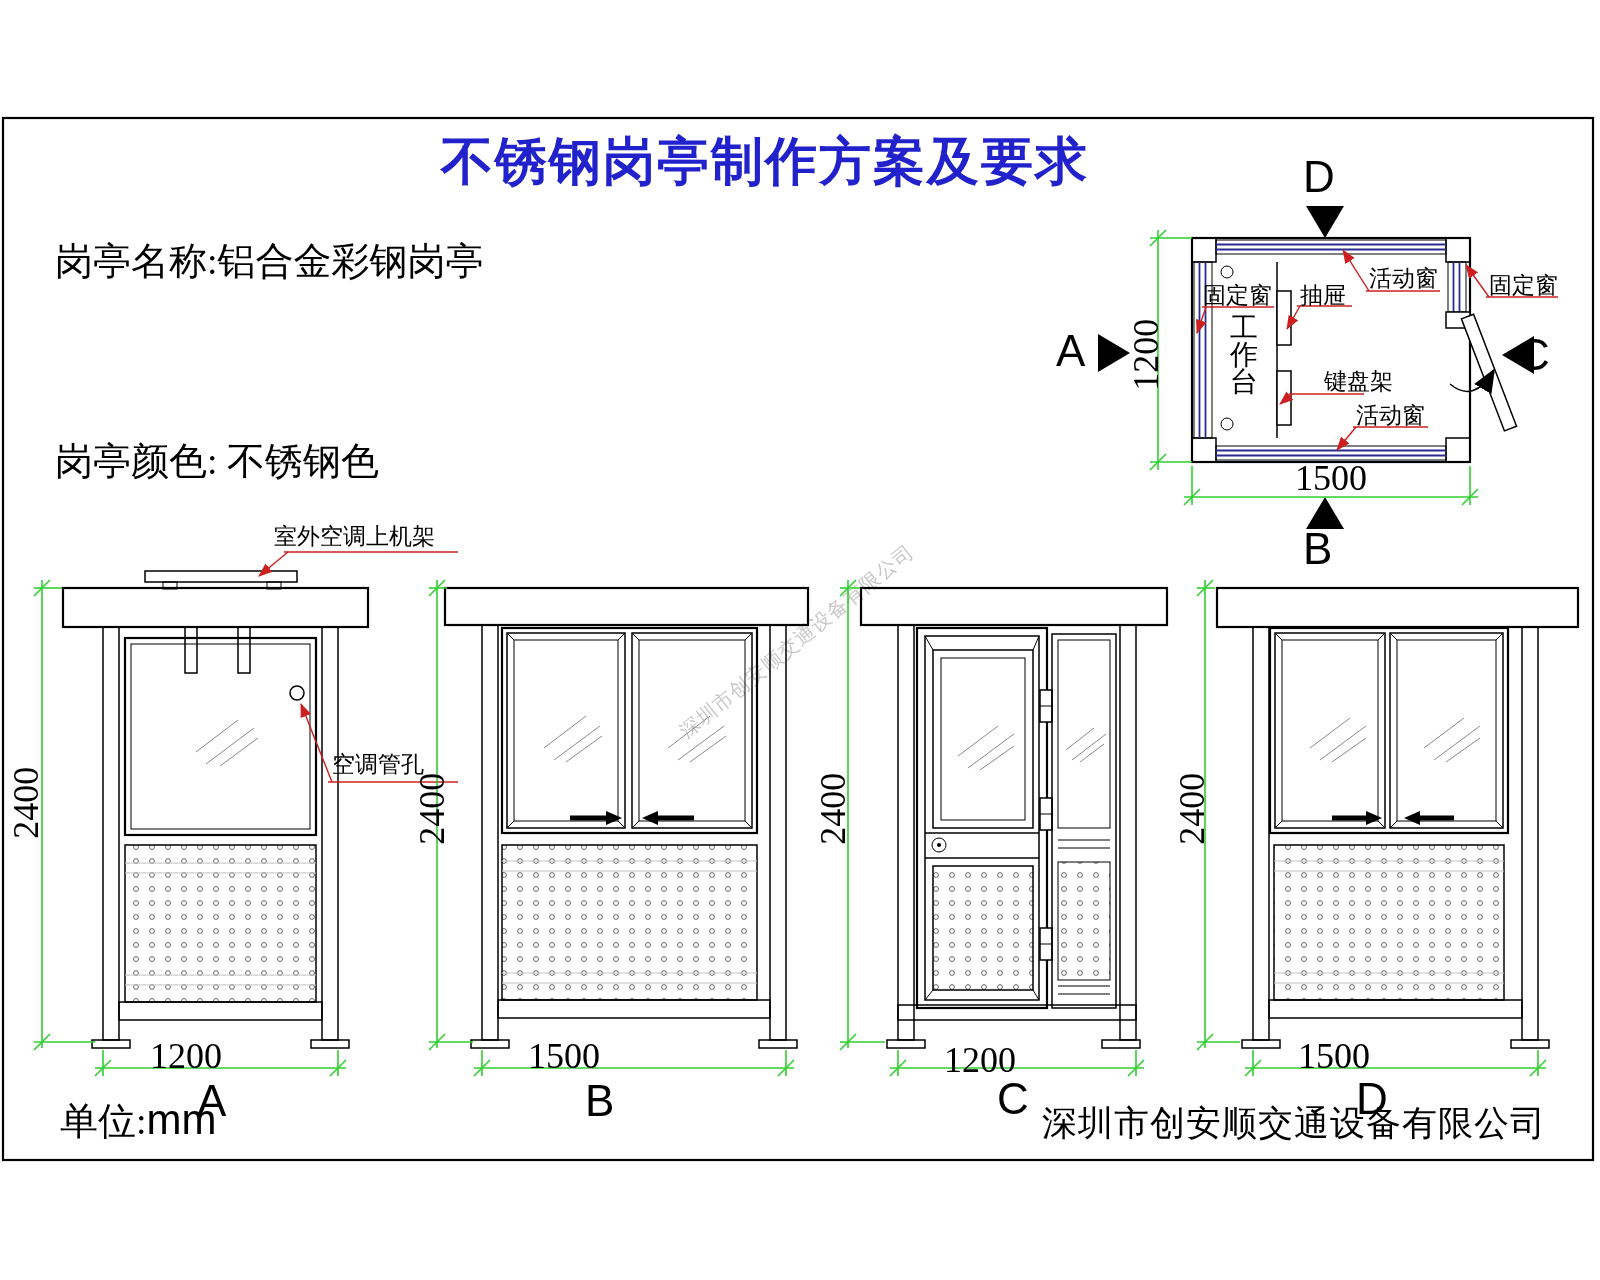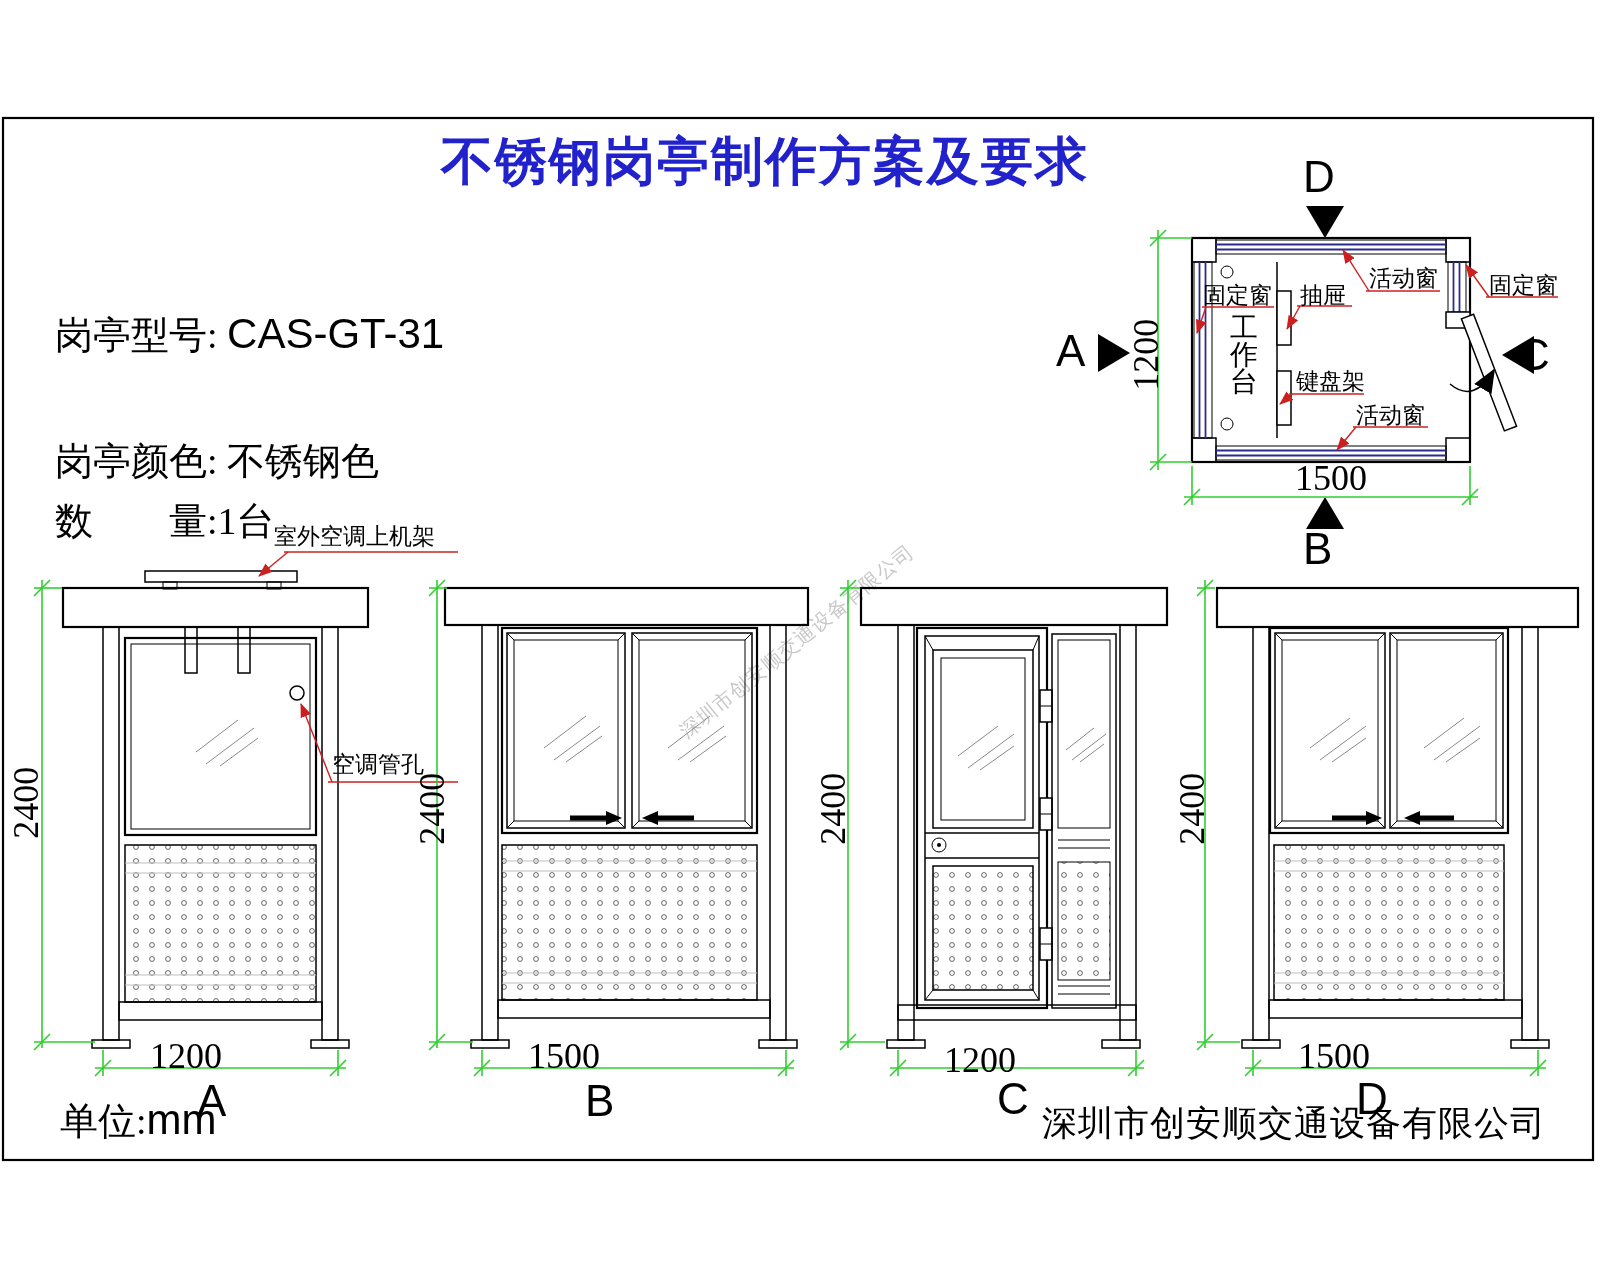--- a/index.html
+++ b/index.html
@@ -269,35 +269,34 @@
         <line x1="1245" y1="1076" x2="1261" y2="1060" class="grn"></line>
           <line x1="1530" y1="1076" x2="1546" y2="1060" class="grn"></line>
         <line x1="1253" y1="1050" x2="1253" y2="1076" class="grn"></line>
           <line x1="1538" y1="1050" x2="1538" y2="1076" class="grn"></line>
       </g>
     </g>
   </svg>
 
   <div class="t title ctr" style="left:350px;top:132px;width:830px;">不锈钢岗亭制作方案及要求</div>
 
-  <div class="t info" style="left:55px;top:310px;"><span>岗亭型号: </span><span class="sans" style="font-size:42px;">CAS-GT-31</span></div>
+  <div class="t info" style="left:55px;top:240px;">岗亭名称:铝合金彩钢岗亭</div>
   <div class="t info" style="left:55px;top:440px;">岗亭颜色: 不锈钢色</div>
-  <div class="t info" style="left:55px;top:500px;">数　　量:1台</div>
 
   <div class="t letter sans" style="left:1303px;top:152px;">D</div>
   <div class="t letter sans" style="left:1056px;top:326px;">A</div>
   <div class="t letter sans" style="left:1518px;top:330px;">C</div>
   <div class="t letter sans" style="left:1303px;top:524px;">B</div>
   <div class="t dim ctr rot" style="left:1087px;top:334px;width:120px;">1200</div>
   <div class="t dim ctr" style="left:1271px;top:458px;width:120px;">1500</div>
   <div class="t lab" style="left:1203px;top:283px;">固定窗</div>
   <div class="t lab" style="left:1300px;top:283px;">抽屉</div>
   <div class="t lab" style="left:1369px;top:266px;">活动窗</div>
   <div class="t lab" style="left:1489px;top:273px;">固定窗</div>
-  <div class="t lab" style="left:1259px;top:369px;padding-left:37px;">键盘架</div>
+  <div class="t lab" style="left:1287px;top:369px;padding-left:37px;">键盘架</div>
   <div class="t lab" style="left:1356px;top:403px;">活动窗</div>
   <div class="t vert ctr" style="left:1230px;top:314px;">工作台</div>
 
   <div class="t lab" style="left:274px;top:524px;">室外空调上机架</div>
   <div class="t lab" style="left:332px;top:752px;">空调管孔</div>
 
   <div class="t dim ctr rot" style="left:-43px;top:782px;width:140px;">2400</div>
   <div class="t dim ctr rot" style="left:363px;top:788px;width:140px;">2400</div>
   <div class="t dim ctr rot" style="left:764px;top:788px;width:140px;">2400</div>
   <div class="t dim ctr rot" style="left:1123px;top:788px;width:140px;">2400</div>

